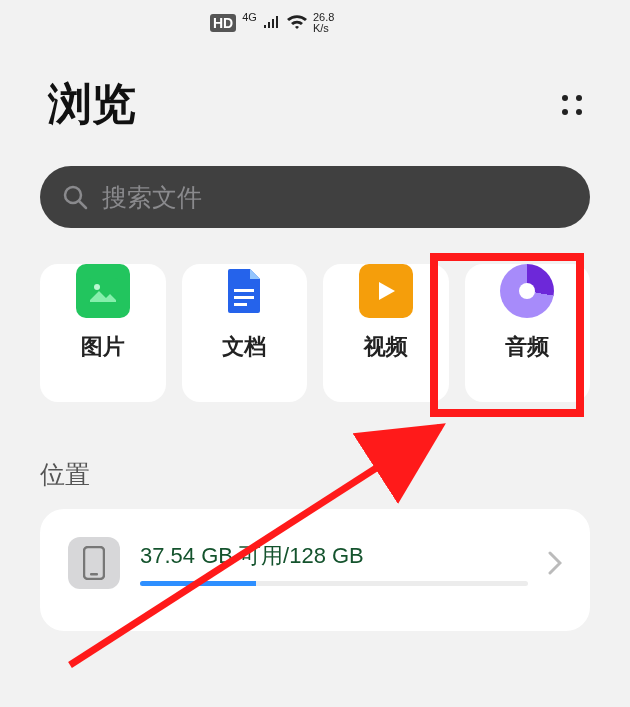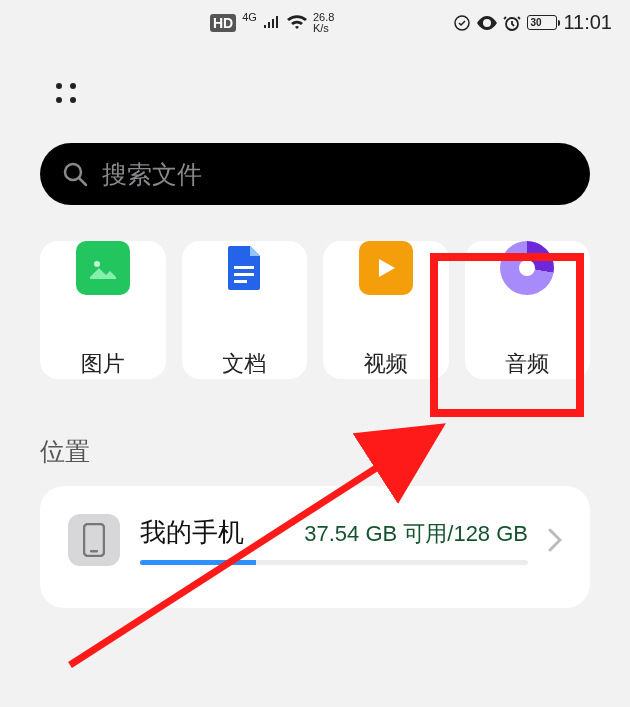--- a/index.html
+++ b/index.html
@@ -18,26 +18,26 @@
     .batt-num { font-size:10px; font-weight:700; line-height:1; }
 
     
     .header { display:flex; align-items:center; justify-content:space-between; padding: 30px 40px 20px 48px; }
     .title { font-size:44px; font-weight:600; color:#111; }
     .dots { width:36px; height:36px; position:relative; }
     .dots span { position:absolute; width:6px; height:6px; background:#222; border-radius:50%; }
     .dots .d1{top:8px;left:8px}.dots .d2{top:8px;right:8px}.dots .d3{bottom:8px;left:8px}.dots .d4{bottom:8px;right:8px}
 
     
-    .search { margin: 12px 40px 0; height:62px; background:#000000; border-radius:31px; display:flex; align-items:center; padding:16px 22px; gap:14px; }
+    .search { margin: 12px 40px 0; height:62px; background:#404040; border-radius:31px; display:flex; align-items:center; padding:16px 22px; gap:14px; }
     .search-ph { color:#8a8a8d; font-size:25px; }
 
     
     .cats { display:flex; gap:16px; padding: 36px 40px 0; }
-    .cat { width:128px; height:138px; background:#fff; border-radius:18px; display:flex; flex-direction:column; align-items:center; justify-content:space-between; gap:14px; }
+    .cat { width:128px; height:138px; background:#fff; border-radius:18px; display:flex; flex-direction:column; align-items:center; justify-content:flex-start; gap:14px;font-weight:bold; }
     .cat-label { font-size:22px; color:#222; }
     .ic-box { width:54px; height:54px; display:flex; align-items:center; justify-content:center; border-radius:10px; }
     .ic-green{background:#22c55e}.ic-orange{background:#f59e0b}
     .ic-music{ width:54px; height:54px; border-radius:50%; background: conic-gradient(from 0deg,#6d28d9 0 100deg,#a78bfa 100deg 360deg); position:relative; }
     .ic-music::after{content:"";position:absolute;top:50%;left:50%;width:16px;height:16px;background:#fff;border-radius:50%;transform:translate(-50%,-50%);}
 
     
     .hl { position:absolute; top:253px; left:430px; width:154px; height:164px; border:8px solid #ff1a1a; pointer-events:none; }
     .arrow-svg { position:absolute; top:415px; left:60px; width:430px; height:260px; pointer-events:none; }
 
@@ -67,40 +67,24 @@
         <path d="M1 12h2V9H1zM5 12h2V6H5zM9 12h2V3H9zM13 12h2V0h-2z" fill="#222"></path>
       </svg>
     <svg width="20" height="15">
         <path d="M10 14l2-2a3 3 0 00-4 0zM4 8a9 9 0 0112 0l-2 2a6 6 0 00-8 0zM0 4a15 15 0 0120 0l-2 2a12 12 0 00-16 0z" fill="#222"></path>
       </svg>
     <div class="speed">
       <div>26.8</div>
       <div>K/s</div>
     </div>
   </div>
-  <div class="status-right">
-    <svg width="18" height="18">
-        <circle cx="9" cy="9" r="7" fill="none" stroke="#222" stroke-width="1.5"></circle>
-        <path d="M6 9l2 2 4-4" fill="none" stroke="#222" stroke-width="1.5"></path>
-      </svg>
-    <svg width="20" height="14">
-        <path d="M10 0C4 0 0 7 0 7s4 7 10 7 10-7 10-7S16 0 10 0zm0 11a4 4 0 110-8 4 4 0 010 8z" fill="#222"></path>
-      </svg>
-    <svg width="18" height="18">
-        <circle cx="9" cy="10" r="6" fill="none" stroke="#222" stroke-width="1.8"></circle>
-        <path d="M9 7v3l2 2M3 3L1 5M15 3l2 2" fill="none" stroke="#222" stroke-width="1.8"></path>
-      </svg>
-    <div class="batt">
-        <span class="batt-num">30</span>
-      </div>
-    <span class="time">11:01</span>
-  </div>
 </div>
 
 <div class="header">
+  <div class="title">浏览</div>
   <div class="dots">
     <span class="d1"></span>
       <span class="d2"></span>
       <span class="d3"></span>
       <span class="d4"></span>
   </div>
 </div>
 
 <div class="search">
   <svg width="26" height="26">
@@ -162,21 +146,20 @@
 <div class="card">
   <div class="row">
     <div class="row-ic ic-phone">
       <svg width="22" height="34">
           <rect x="1" y="1" width="20" height="32" rx="4" fill="none" stroke="#777" stroke-width="2.5"></rect>
           <rect x="7" y="27" width="8" height="2.5" rx="1" fill="#777"></rect>
         </svg>
     </div>
     <div class="row-text">
       <div class="row-main">
-        <span class="row-label">我的手机</span>
         <span class="row-sub">37.54 GB 可用/128 GB</span>
       </div>
       <div class="progress">
           <div class="progress-fill" id="pfill" style="width: 30%;"></div>
         </div>
     </div>
     <svg class="chev" width="14" height="24">
         <path d="M2 2l10 10L2 22" fill="none" stroke="currentColor" stroke-width="3" stroke-linecap="round"></path>
       </svg>
   </div>

